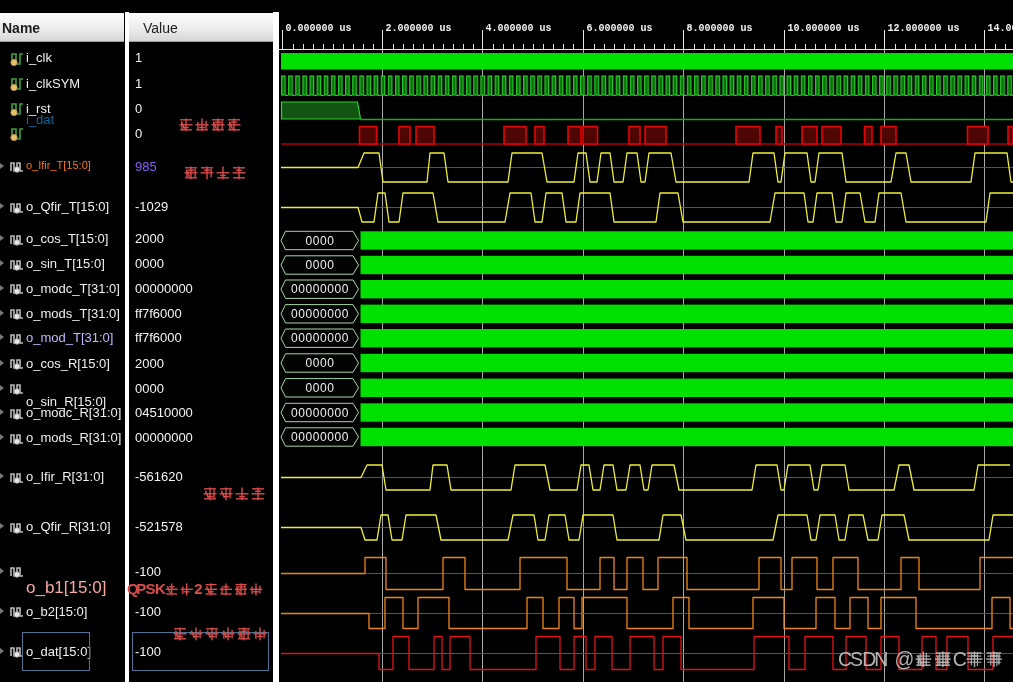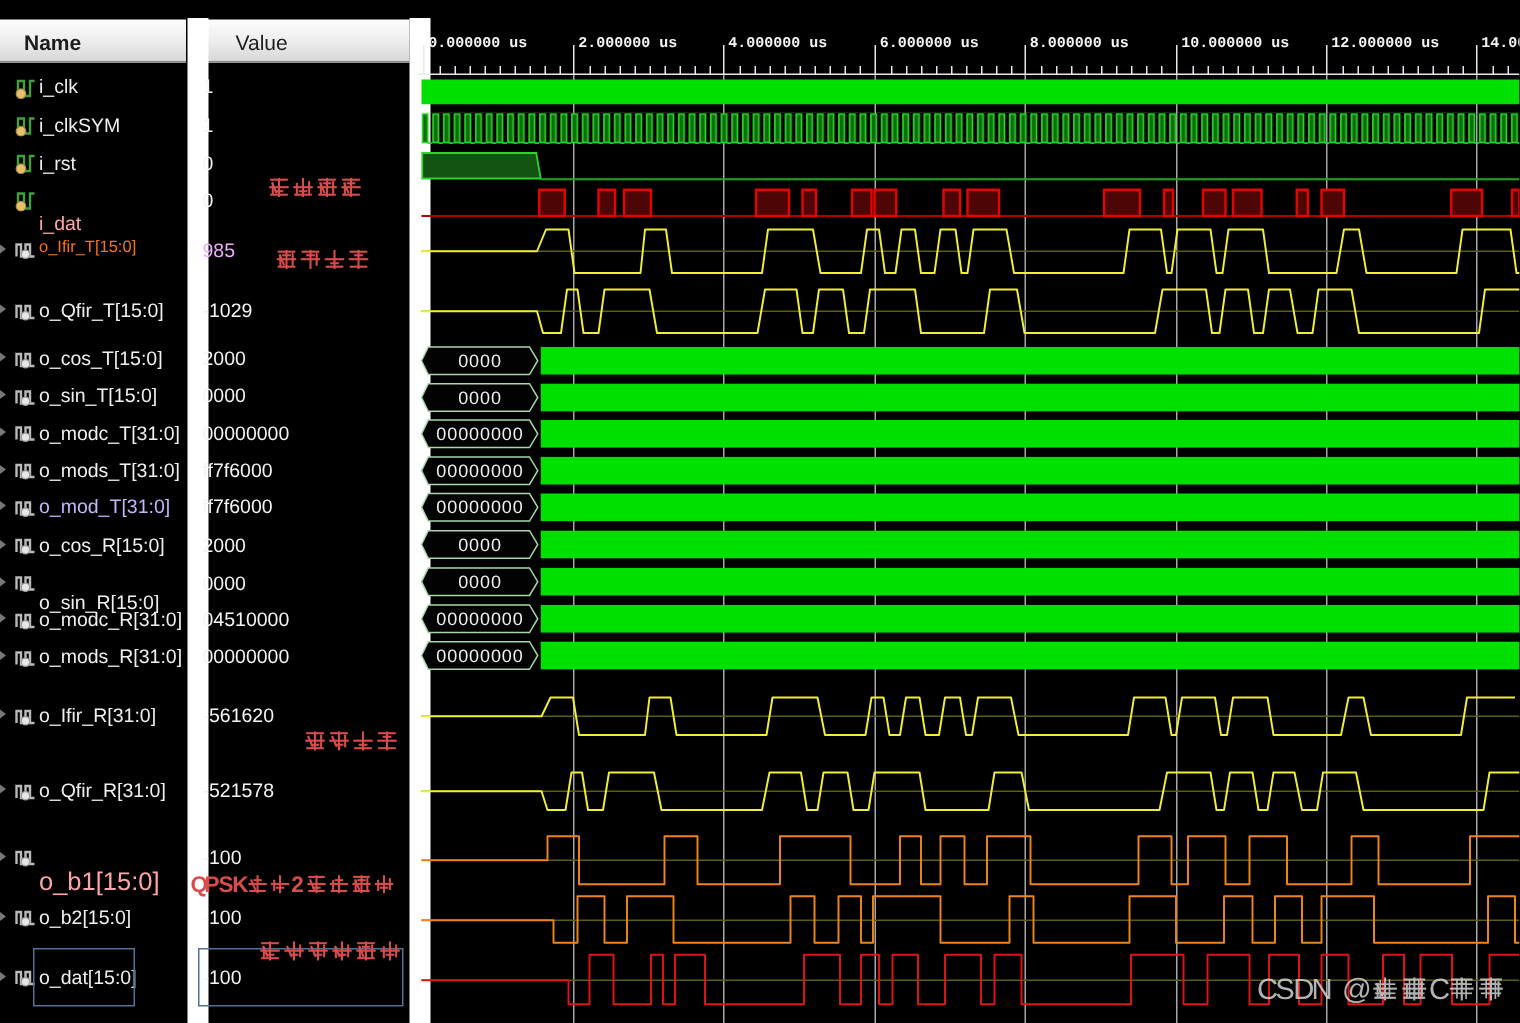--- a/index.html
+++ b/index.html
@@ -1,16 +1,16 @@
 <!DOCTYPE html>
 <html><head><meta charset="utf-8"><style>
 * { margin:0; padding:0; box-sizing:border-box; -webkit-font-smoothing:antialiased; }
 html,body { width:1013px; height:682px; background:#000; overflow:hidden;
   font-family:"Liberation Sans", sans-serif; }
-.abs { position:absolute;padding-left:14px; }
+.abs { position:absolute; }
 </style></head>
 <body>
 <div class="abs" style="left:0;top:0;width:1013px;height:682px;background:#000">
 
   <div class="abs" style="left:0;top:13px;width:124px;height:29px;background:linear-gradient(#fdfdfd,#ececec 55%,#d6d6d6);border-bottom:1px solid #9a9a9a"></div>
   <div class="abs" style="left:129px;top:13px;width:144px;height:29px;background:linear-gradient(#fdfdfd,#ececec 55%,#d6d6d6);border-bottom:1px solid #9a9a9a"></div>
   <div class="abs" style="left:2px;top:20px;font-size:14px;font-weight:bold;color:#1c1c1c">Name</div>
   <div class="abs" style="left:143px;top:20px;font-size:14px;font-weight:normal;color:#1c1c1c">Value</div>
 
   <div class="abs" style="left:125px;top:12px;width:4px;height:670px;background:#ffffff"></div>
@@ -31,29 +31,29 @@
     <svg style="position:absolute;left:10px;top:102.0px" width="14" height="14" viewBox="0 0 14 14">
       <path d="M2 12 V2 H6 V12 H10 V2 H13" fill="none" stroke="#3fa03f" stroke-width="1.6"></path>
       <circle cx="4" cy="10.5" r="3.2" fill="#e7c06a" stroke="#a98948" stroke-width="0.8"></circle>
     </svg>
     <div style="position:absolute;left:26px;top:100.5px;font-size:13px;color:#efefef;white-space:nowrap">i_rst</div>
     <div style="position:absolute;left:135px;top:100.5px;font-size:13px;color:#f4f4f4;white-space:nowrap">0</div>
     <svg style="position:absolute;left:10px;top:127.0px" width="14" height="14" viewBox="0 0 14 14">
       <path d="M2 12 V2 H6 V12 H10 V2 H13" fill="none" stroke="#3fa03f" stroke-width="1.6"></path>
       <circle cx="4" cy="10.5" r="3.2" fill="#e7c06a" stroke="#a98948" stroke-width="0.8"></circle>
     </svg>
-    <div style="position:absolute;left:26px;top:141px;font-size:13px;color:#fca5a5;white-space:nowrap">i_dat</div>
+    <div style="position:absolute;left:26px;top:112px;font-size:13px;color:#0369a1;white-space:nowrap">i_dat</div>
     <div style="position:absolute;left:135px;top:125.5px;font-size:13px;color:#f4f4f4;white-space:nowrap">0</div>
     <svg style="position:absolute;left:10px;top:160.0px" width="14" height="14" viewBox="0 0 14 14">
       <path d="M1 11 V3 H4 V11 H7 V3 H10 V11 H13" fill="none" stroke="#b9b9b9" stroke-width="1.6"></path>
       <circle cx="7" cy="9.5" r="2.8" fill="#e6e6e6" stroke="#9a9a9a" stroke-width="0.8"></circle>
     </svg>
     <div style="position:absolute;left:0px;top:162.5px;width:0;height:0;border-left:4px solid #777;border-top:3px solid transparent;border-bottom:3px solid transparent"></div>
     <div style="position:absolute;left:26px;top:158.5px;font-size:11px;color:#f97316;white-space:nowrap">o_Ifir_T[15:0]</div>
-    <div style="position:absolute;left:135px;top:158.5px;font-size:13px;color:#f0abfc;white-space:nowrap">985</div>
+    <div style="position:absolute;left:135px;top:158.5px;font-size:13px;color:#8b5cf6;white-space:nowrap">985</div>
     <svg style="position:absolute;left:10px;top:200.5px" width="14" height="14" viewBox="0 0 14 14">
       <path d="M1 11 V3 H4 V11 H7 V3 H10 V11 H13" fill="none" stroke="#b9b9b9" stroke-width="1.6"></path>
       <circle cx="7" cy="9.5" r="2.8" fill="#e6e6e6" stroke="#9a9a9a" stroke-width="0.8"></circle>
     </svg>
     <div style="position:absolute;left:0px;top:203.0px;width:0;height:0;border-left:4px solid #777;border-top:3px solid transparent;border-bottom:3px solid transparent"></div>
     <div style="position:absolute;left:26px;top:199.0px;font-size:13px;color:#efefef;white-space:nowrap">o_Qfir_T[15:0]</div>
     <div style="position:absolute;left:135px;top:199.0px;font-size:13px;color:#f4f4f4;white-space:nowrap">-1029</div>
     <svg style="position:absolute;left:10px;top:232.5px" width="14" height="14" viewBox="0 0 14 14">
       <path d="M1 11 V3 H4 V11 H7 V3 H10 V11 H13" fill="none" stroke="#b9b9b9" stroke-width="1.6"></path>
       <circle cx="7" cy="9.5" r="2.8" fill="#e6e6e6" stroke="#9a9a9a" stroke-width="0.8"></circle>

